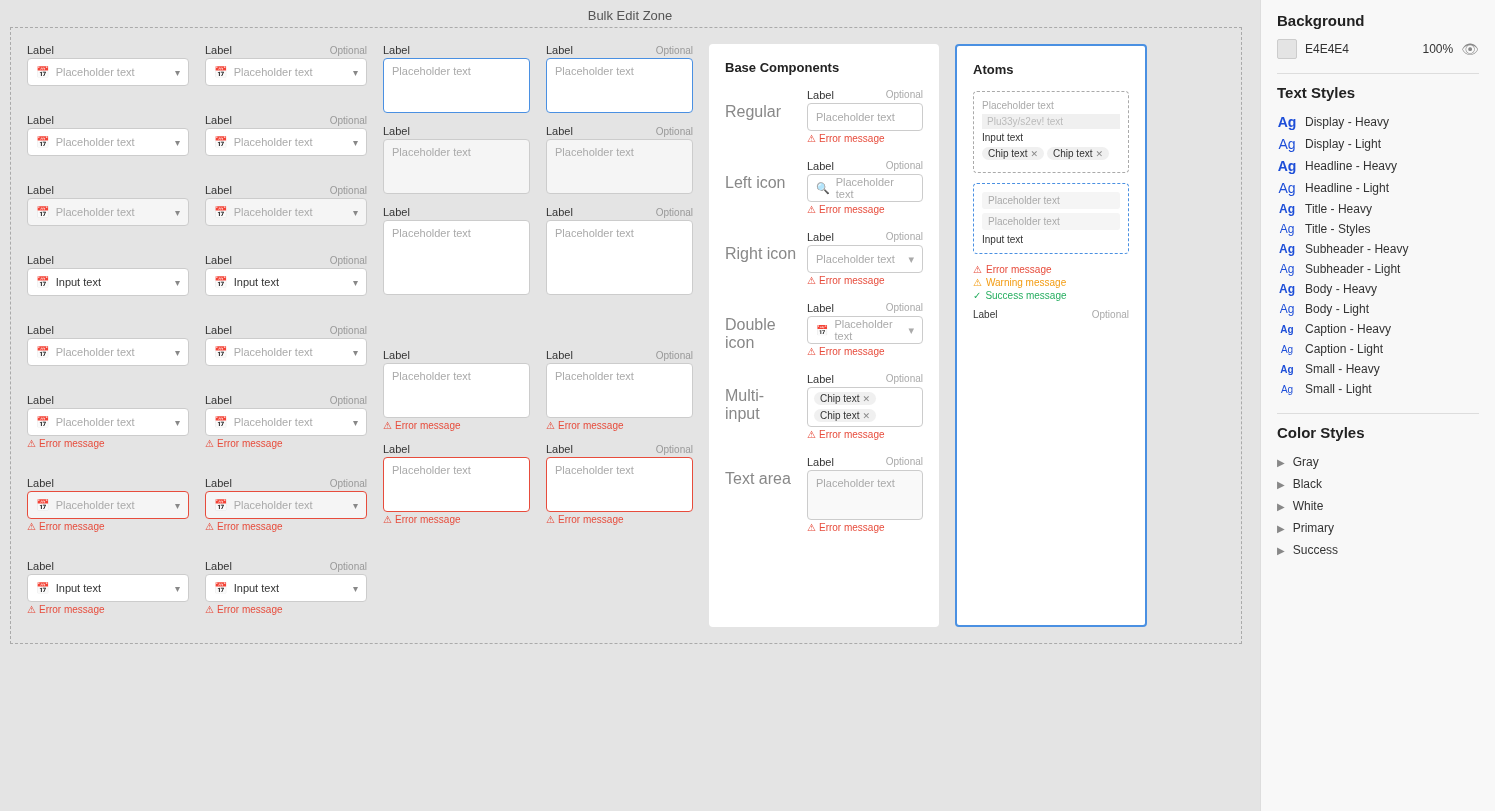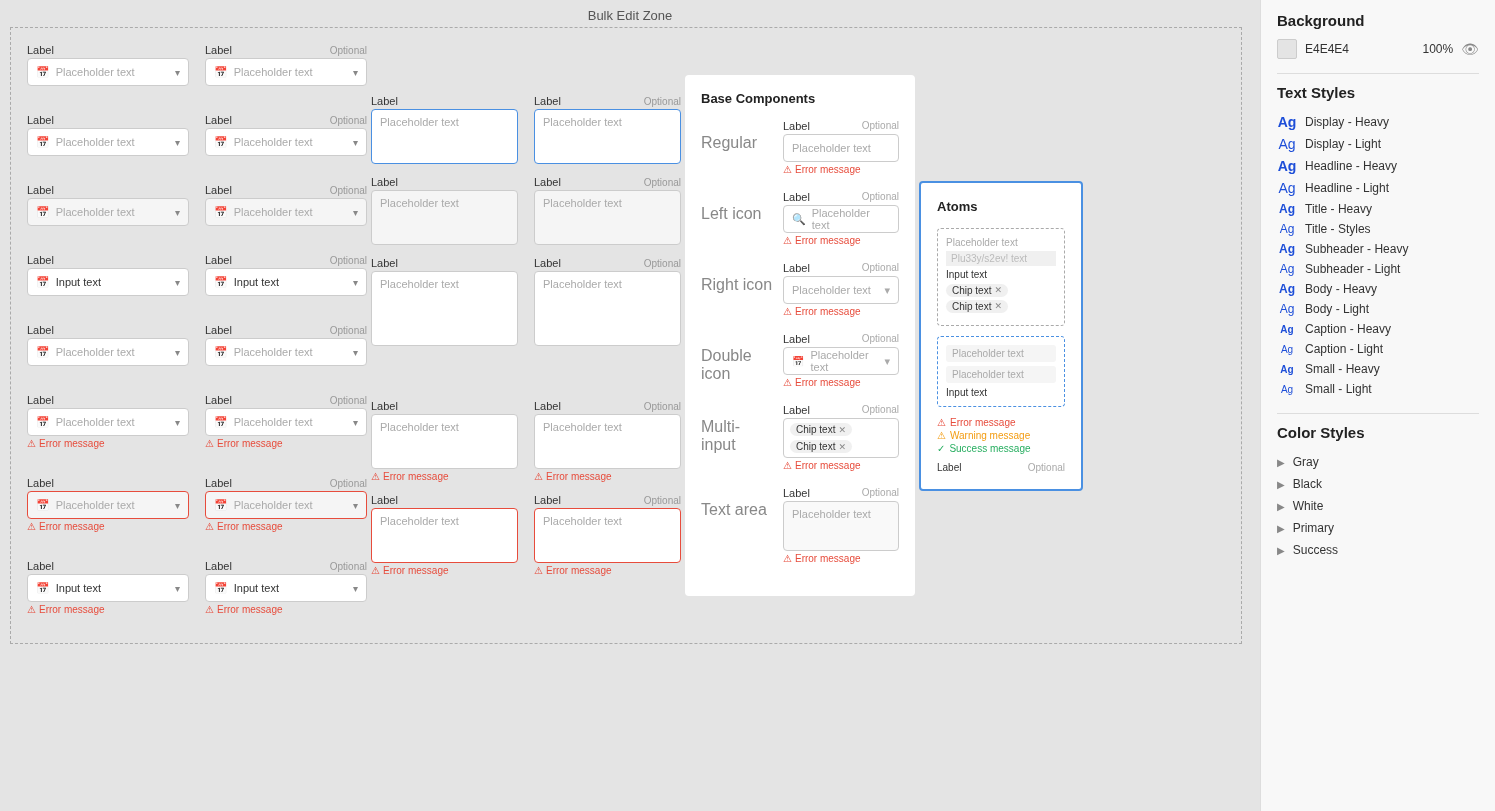--- a/index.html
+++ b/index.html
@@ -18,22 +18,21 @@
       font-size: 13px;
       color: #555;
       padding: 8px 0 4px;
     }
 
     .bulk-edit-zone {
       border: 1.5px dashed #aaa;
       margin: 0 18px 10px 10px;
       padding: 16px;
       display: flex;
-      gap: 4px;
-      align-items: center;
+      gap: 16px;
     }
 
     
     .left-columns {
       display: flex;
       gap: 16px;
       flex-direction: column;
       width: 340px;
       flex-shrink: 0;
     }
@@ -281,21 +280,21 @@
       cursor: pointer;
       font-size: 9px;
     }
 
     
     .atoms-panel {
       background: #fff;
       border: 2px solid #4a90e2;
       border-radius: 4px;
       padding: 16px;
-      width: 164px;
+      width: 192px;
       flex-shrink: 0;
     }
 
     .atoms-title {
       font-size: 13px;
       font-weight: 600;
       color: #222;
       margin-bottom: 14px;
     }
 

